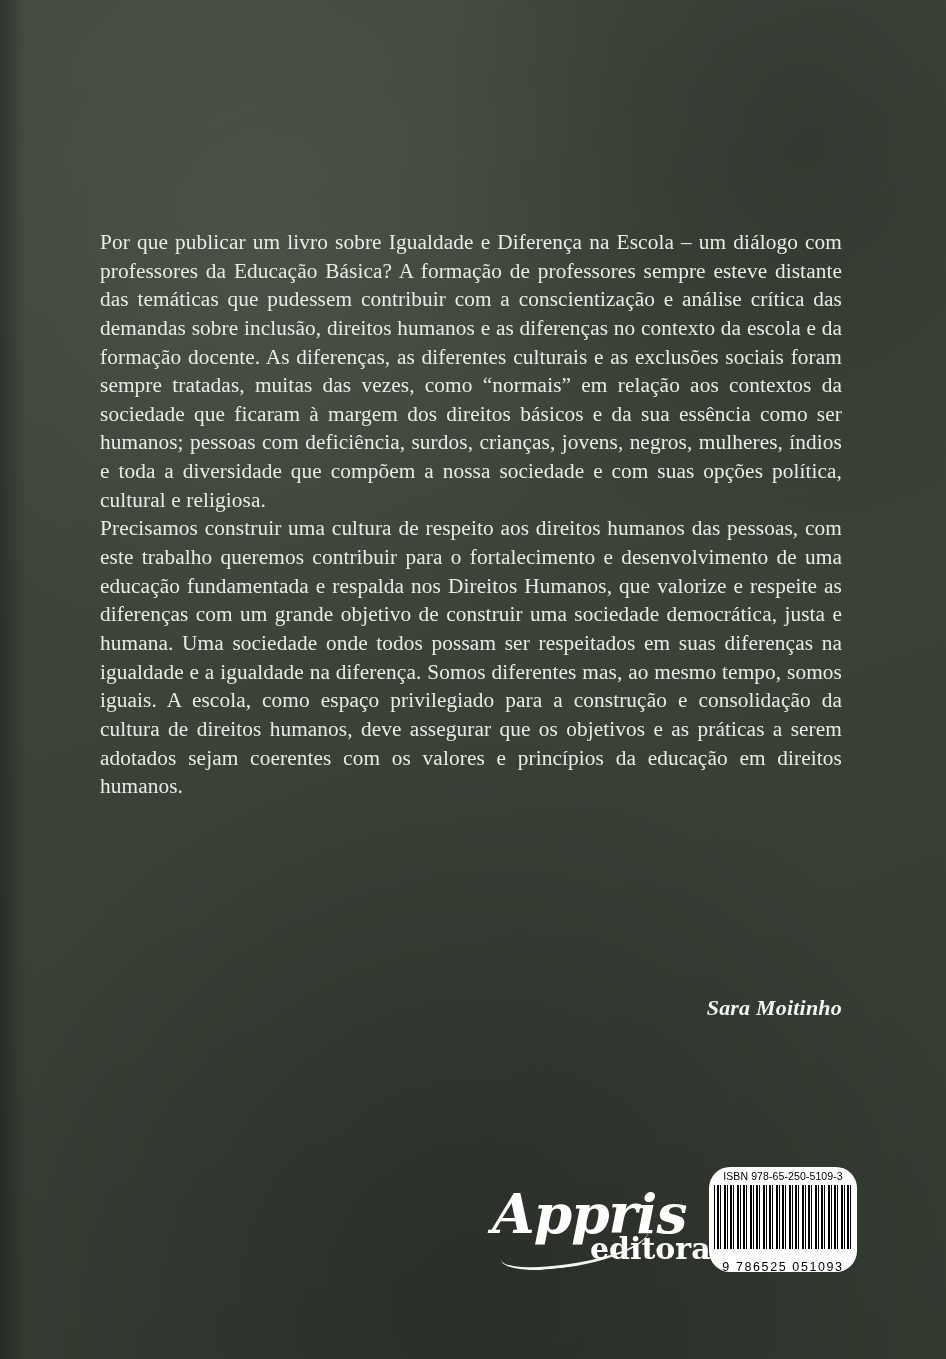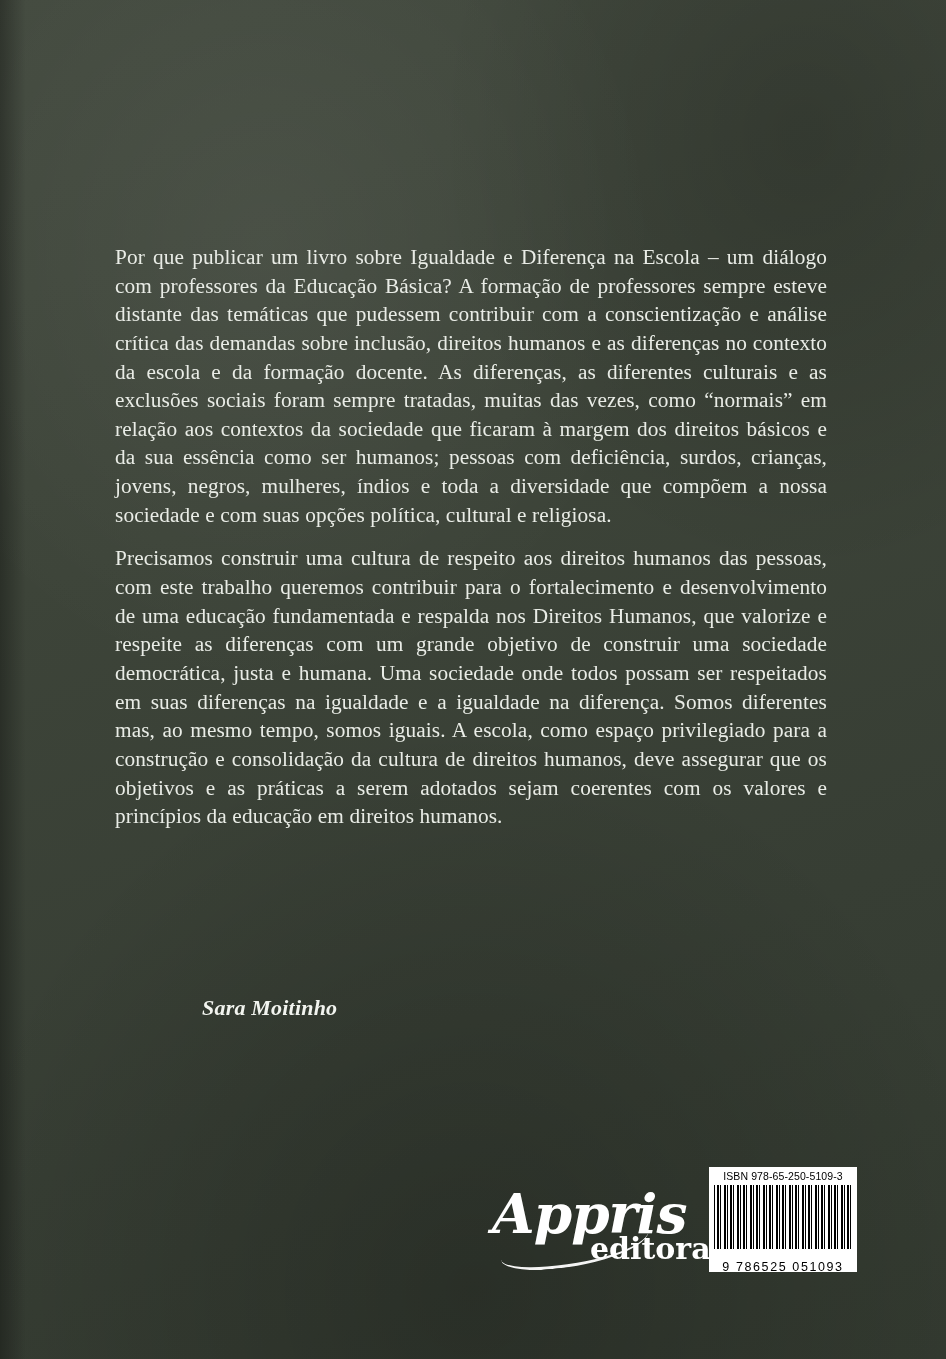--- a/index.html
+++ b/index.html
@@ -43,28 +43,29 @@
     top: 228px;
     width: 742px;
     color: #e9ece6;
     font-size: 21.3px;
     line-height: 1.345;
     text-align: justify;
     text-justify: inter-word;
     letter-spacing: 0.1px;
   }
   .blurb p {
-    margin: 15px;
+    margin: 0;
   }
 
   .author {
     position: absolute;
     right: 104px;
     top: 995px;
     width: 640px;
+    text-align: right;
     color: #f2f4ef;
     font-size: 22px;
     font-weight: bold;
     font-style: italic;
     letter-spacing: 0.2px;
   }
 
   
   .logo {
     position: absolute;
@@ -112,20 +113,21 @@
   
   .barcode-box {
     position: absolute;
     left: 709px;
     top: 1167px;
     width: 148px;
     height: 105px;
     background: #ffffff;
     padding: 4px 5px 14px 5px;
     box-sizing: border-box;
+    border-radius: 21px;
   }
   .barcode-isbn {
     font-family: "Liberation Sans", sans-serif;
     font-size: 10.5px;
     color: #000;
     text-align: center;
     letter-spacing: 0.1px;
     line-height: 1.1;
     margin-bottom: 2px;
   }

